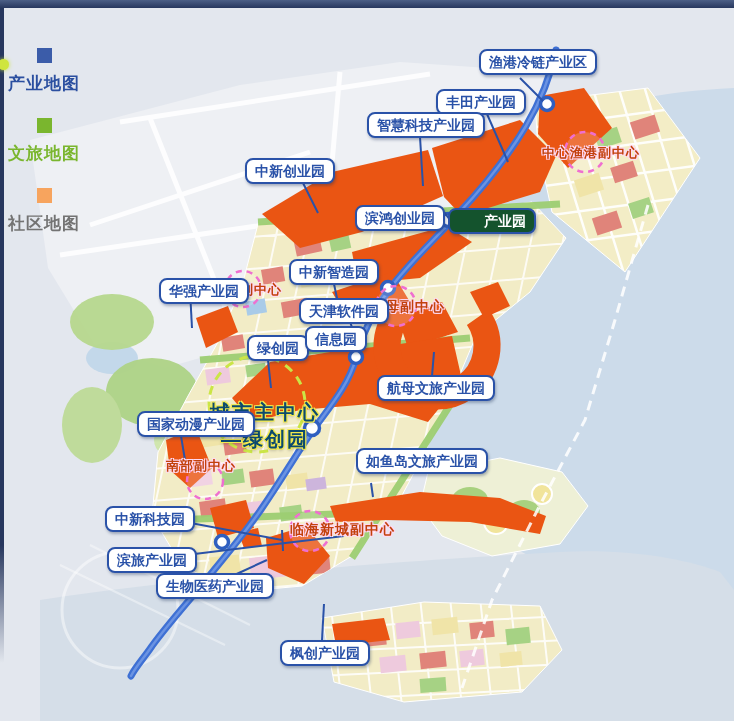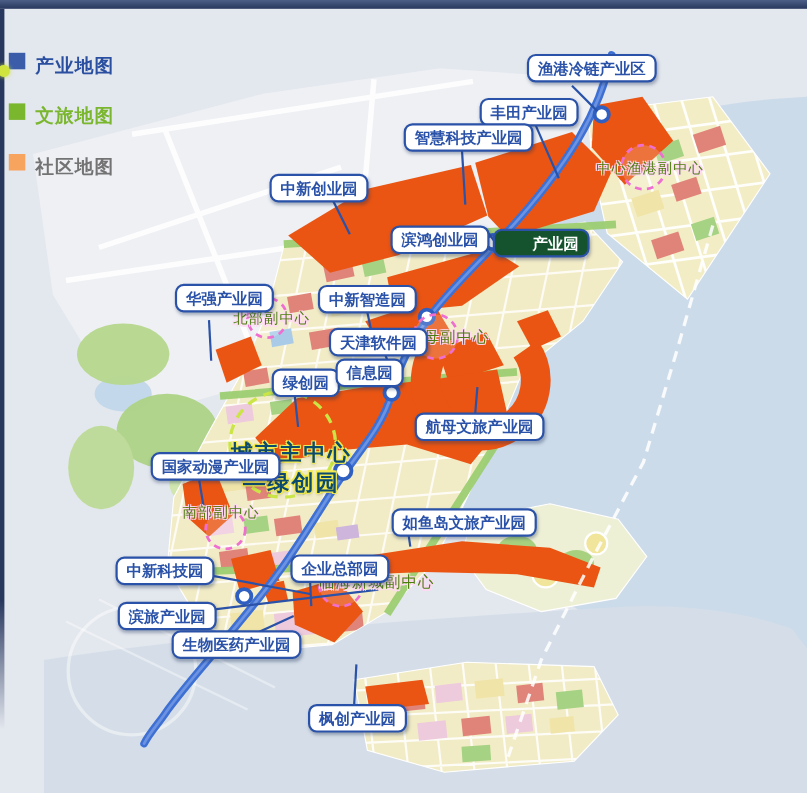--- a/index.html
+++ b/index.html
@@ -7,33 +7,33 @@
            font-family:"Liberation Sans", sans-serif; }
   .topbar  { position:absolute; left:0; top:0; width:734px; height:8px;
              background:linear-gradient(#4c5f86,#27375e); z-index:6; }
   .leftbar { position:absolute; left:0; top:8px; width:4px; height:655px;
              background:linear-gradient(#27375e 82%, rgba(39,55,94,0)); z-index:6; }
   svg.map { position:absolute; left:0; top:0; z-index:1; }
 
   .legend { position:absolute; left:0; top:48px; z-index:7; }
   .legend-bullet { position:absolute; left:-2px; top:11px; width:11px; height:11px;
                    border-radius:50%; background:#cfe53e; box-shadow:0 0 4px #cfe53e; }
-  .legend-row { display:flex; align-items:flex-start; gap:9px; margin:0 0 23px 8px; cursor:pointer; }
+  .legend-row { display:flex; align-items:center; gap:9px; margin:0 0 23px 8px; cursor:pointer;flex-direction:column; }
   .swatch { width:15px; height:15px; display:inline-block; }
   .legend-text { font-size:17px; font-weight:bold; letter-spacing:1px; }
   .t-blue   { color:#2b4fa0; }
   .t-green  { color:#7ab62e; }
   .t-orange { color:#737373; }
 
   .plabel { position:absolute; background:#ffffff; border:2px solid #2a52a8; color:#2a52a8;
             font-weight:bold; font-size:14px; line-height:1; padding:4px 8px; border-radius:8px;
             white-space:nowrap; box-shadow:1px 2px 3px rgba(30,50,90,.35); z-index:5; cursor:pointer; }
   .plabel.solid { background:#14532d; color:#fff; padding-left:34px; }
 
-  .subcenter { position:absolute; color:#4d7c0f; font-weight:normal; font-size:13px; letter-spacing:1px;
+  .subcenter { position:absolute; color:#c2410c; font-weight:bold; font-size:13px; letter-spacing:1px;
                white-space:nowrap; z-index:4;
                text-shadow:-1px -1px 0 #ffd9f4, 1px -1px 0 #ffd9f4, -1px 1px 0 #ffd9f4, 1px 1px 0 #ffd9f4; }
   .subcenter.lg { font-size:14px; }
 
   .maincenter { position:absolute; left:190px; top:399px; width:150px; text-align:center;
                 color:#0c4a6e; font-weight:bold; font-size:20px; line-height:1.35; z-index:4;
                 letter-spacing:2px;
                 text-shadow:-1px -1px 0 #f2ea4e, 1px -1px 0 #f2ea4e, -1px 1px 0 #f2ea4e,
                             1px 1px 0 #f2ea4e, 0 2px 3px rgba(0,0,0,.25); }
 </style>
@@ -232,29 +232,28 @@
     </div>
   </div>
 
   <div class="plabel" style="left:479px;top:49px">渔港冷链产业区</div>
   <div class="plabel" style="left:436px;top:89px">丰田产业园</div>
   <div class="plabel" style="left:367px;top:112px">智慧科技产业园</div>
   <div class="plabel" style="left:245px;top:158px">中新创业园</div>
   <div class="plabel" style="left:355px;top:205px">滨鸿创业园</div>
   <div class="plabel solid" style="left:448px;top:208px">产业园</div>
   <div class="plabel" style="left:289px;top:259px">中新智造园</div>
-  <div class="plabel" style="left:159px;top:258px">华强产业园</div>
+  <div class="plabel" style="left:159px;top:278px">华强产业园</div>
   <div class="plabel" style="left:299px;top:298px">天津软件园</div>
   <div class="plabel" style="left:247px;top:335px">绿创园</div>
   <div class="plabel" style="left:305px;top:326px">信息园</div>
   <div class="plabel" style="left:377px;top:375px">航母文旅产业园</div>
   <div class="plabel" style="left:137px;top:411px">国家动漫产业园</div>
-  <div class="plabel" style="left:356px;top:462px">如鱼岛文旅产业园</div>
+  <div class="plabel" style="left:356px;top:448px">如鱼岛文旅产业园</div>
   <div class="plabel" style="left:105px;top:506px">中新科技园</div>
-  <div class="plabel" style="left:264px;top:504px">企业总部园</div>
   <div class="plabel" style="left:107px;top:547px">滨旅产业园</div>
   <div class="plabel" style="left:156px;top:573px">生物医药产业园</div>
   <div class="plabel" style="left:280px;top:640px">枫创产业园</div>
 
   <div class="subcenter" style="left:542px;top:144px">中心渔港副中心</div>
   <div class="subcenter" style="left:212px;top:281px">北部副中心</div>
   <div class="subcenter lg" style="left:370px;top:298px">航母副中心</div>
   <div class="subcenter" style="left:166px;top:457px">南部副中心</div>
   <div class="subcenter lg" style="left:290px;top:521px">临海新城副中心</div>
 

